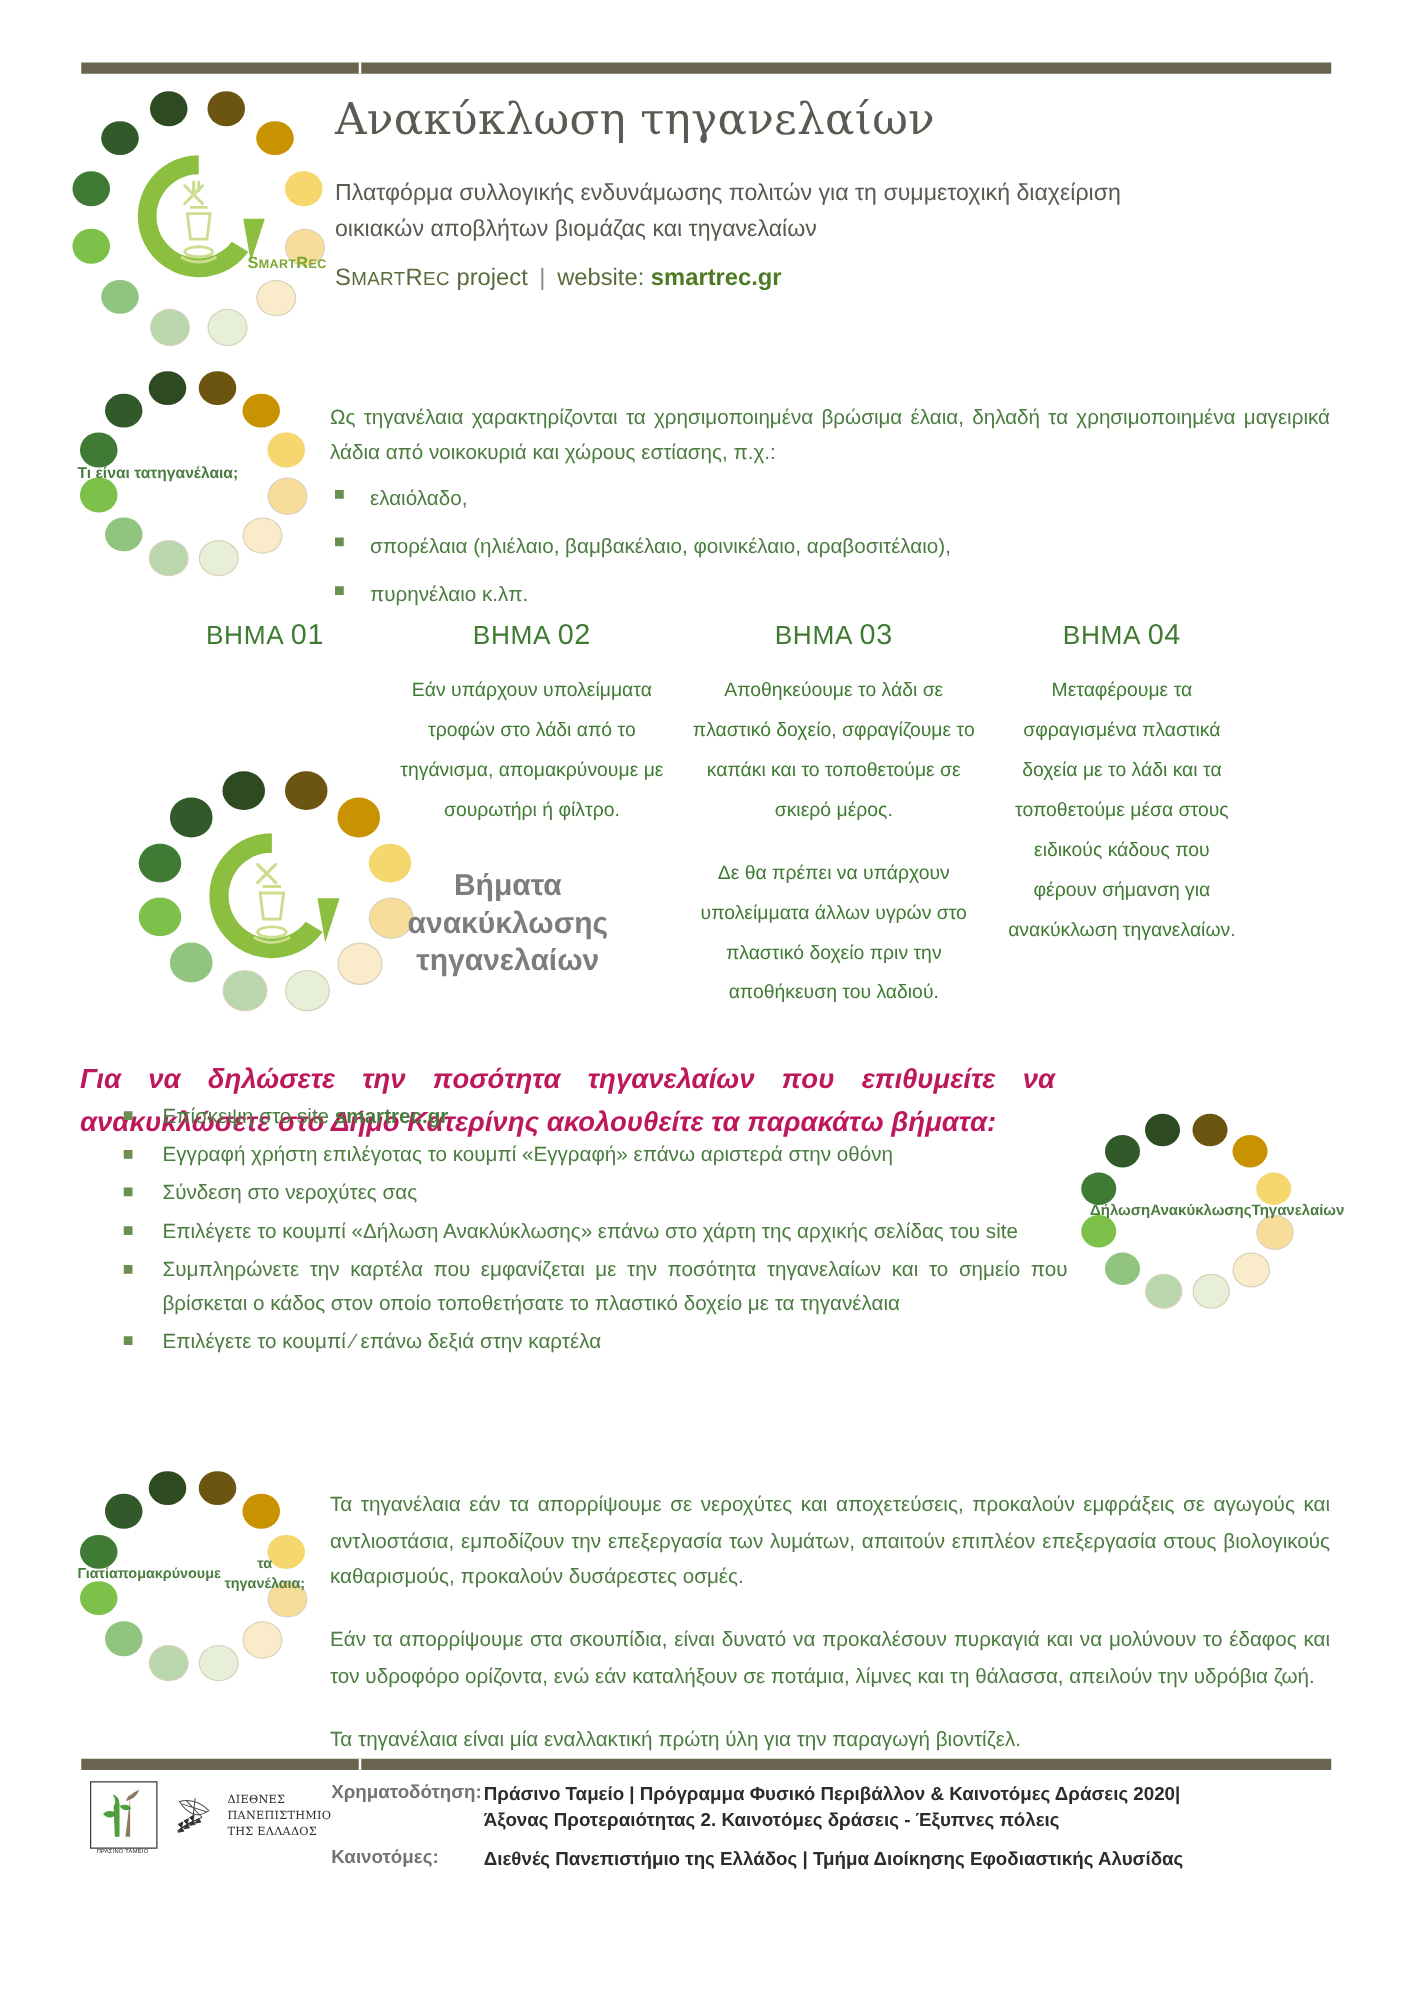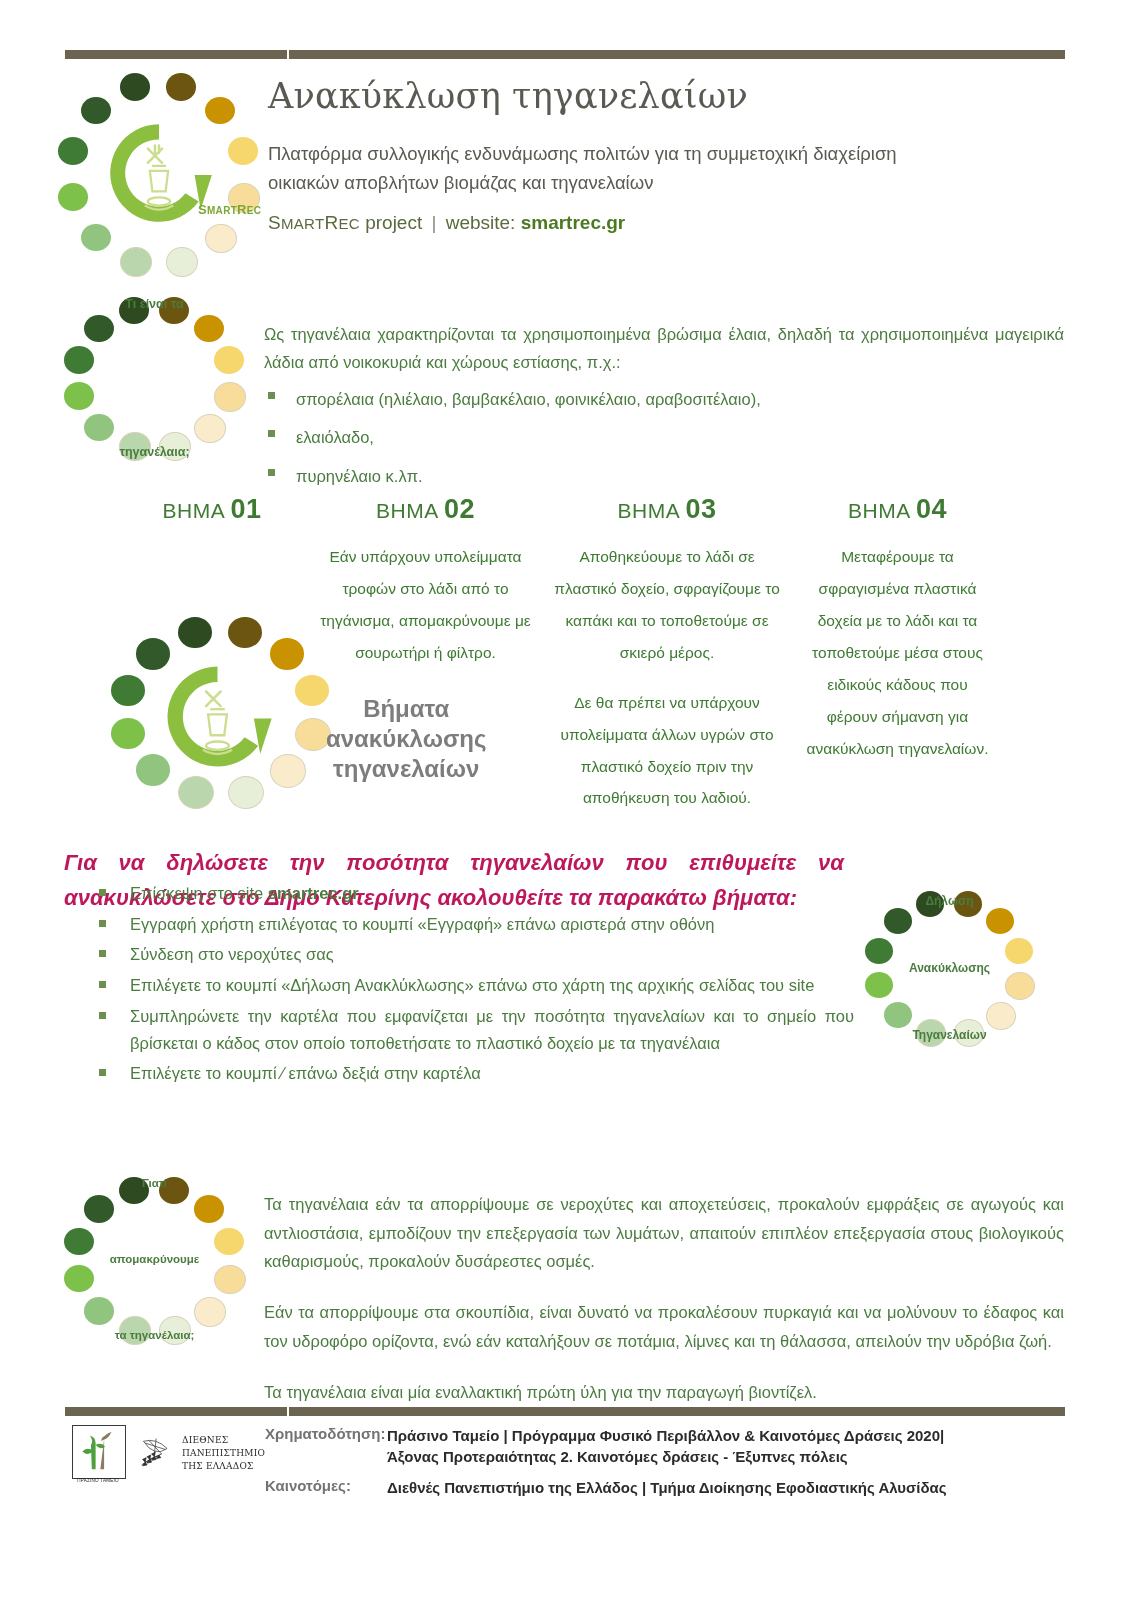--- a/index.html
+++ b/index.html
@@ -20,21 +20,21 @@
   }
   .rule .seam{position:absolute;top:0;bottom:0;width:2px;background:#ffffff;left:222px;}
   .rule-top{top:50px;}
   .rule-bottom{top:1407px;}
 
   
   .dotlogo{position:absolute;}
   .dotlogo .dot{position:absolute;border-radius:50%;}
   .dotlogo .ringlabel{
     position:absolute;left:0;top:0;width:100%;height:100%;
-    display:flex;flex-direction:column;align-items:center;justify-content:space-between;
+    display:flex;flex-direction:row;align-items:center;justify-content:flex-start;
     text-align:center;line-height:1.35;color:#4a7c3f;font-weight:700;
     pointer-events:none;
   }
 
   
   .cmark{position:absolute;}
   .cmark svg{display:block;}
 
   
   .hdr-title{
@@ -61,21 +61,21 @@
   }
   .bul-list{list-style:none;margin:8px 0 0 0;padding:0;}
   .bul-list li{position:relative;padding-left:32px;margin-bottom:10px;font-size:16.5px;color:#4a7c3f;}
   .bul-list li::before{
     content:"";position:absolute;left:4px;top:7px;width:7px;height:7px;background:#6b8f4e;
   }
 
   
   .step{position:absolute;text-align:center;}
   .step-h{font-size:21px;color:#3e7a32;font-weight:400;letter-spacing:.5px;}
-  .step-h b{font-size:27px;font-weight:700;}
+  .step-h b{font-size:23px;font-weight:400;}
   .step-p{font-size:15.5px;line-height:2.06;color:#3e7a32;margin-top:16px;}
   .step-p + .step-p{margin-top:18px;}
 
   
   .decl-head{
     position:absolute;left:64px;top:845px;width:780px;
     font-size:22px;line-height:1.6;font-weight:700;color:#be185d;text-align:justify;font-style:italic;
   }
   .decl-list{position:absolute;left:64px;top:880px;width:790px;list-style:none;margin:0;padding:0;}
   .decl-list li{
@@ -175,22 +175,22 @@
       <div class="dot" style="width: 30px; height: 27.6px; left: 97.1879px; top: 0.585192px; background: rgb(107, 85, 16);"></div>
     <div class="ringlabel" style="font-size:12.5px;">
       <span>Τι είναι τα</span>
       <span>τηγανέλαια;</span>
     </div>
   </div>
 
   <div class="what-text">
     <div>Ως τηγανέλαια χαρακτηρίζονται τα χρησιμοποιημένα βρώσιμα έλαια, δηλαδή τα χρησιμοποιημένα μαγειρικά λάδια από νοικοκυριά και χώρους εστίασης, π.χ.:</div>
     <ul class="bul-list">
+      <li>ελαιόλαδο,</li>
       <li>σπορέλαια (ηλιέλαιο, βαμβακέλαιο, φοινικέλαιο, αραβοσιτέλαιο),</li>
-      <li>ελαιόλαδο,</li>
       <li>πυρηνέλαιο κ.λπ.</li>
     </ul>
   </div>
 
   <div class="step" style="left:112px;top:494px;width:200px;">
     <div class="step-h">
       <span>ΒΗΜΑ</span>
       <b>01</b>
     </div>
   </div>

